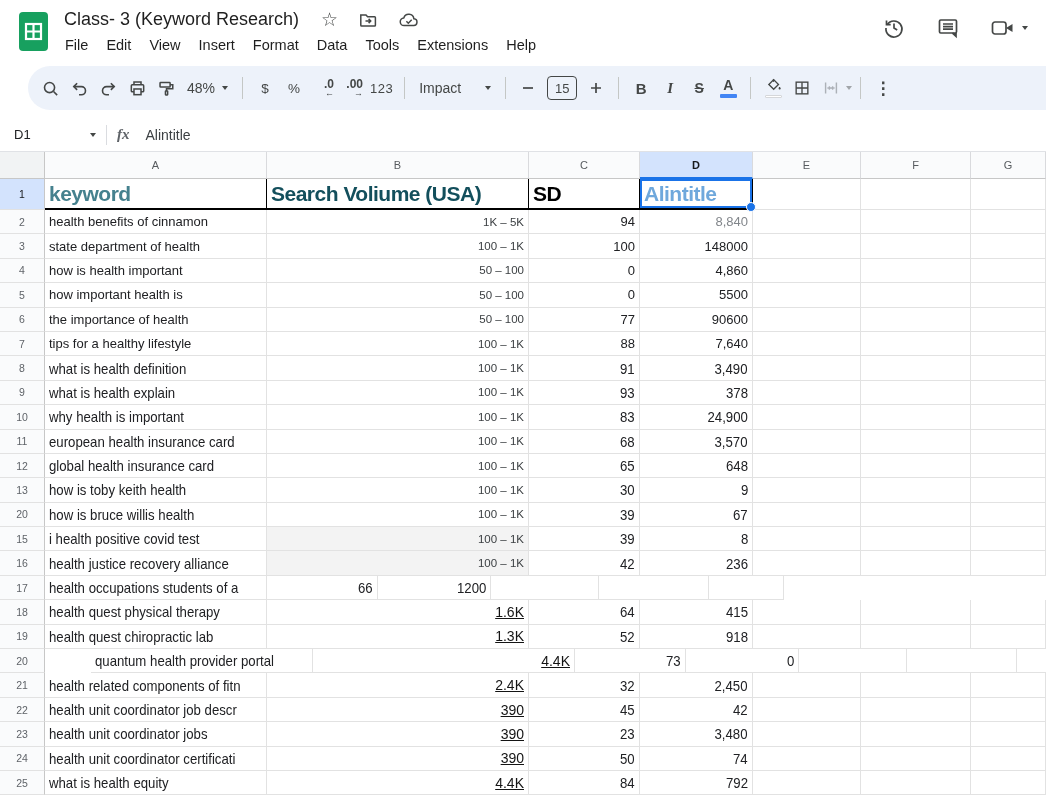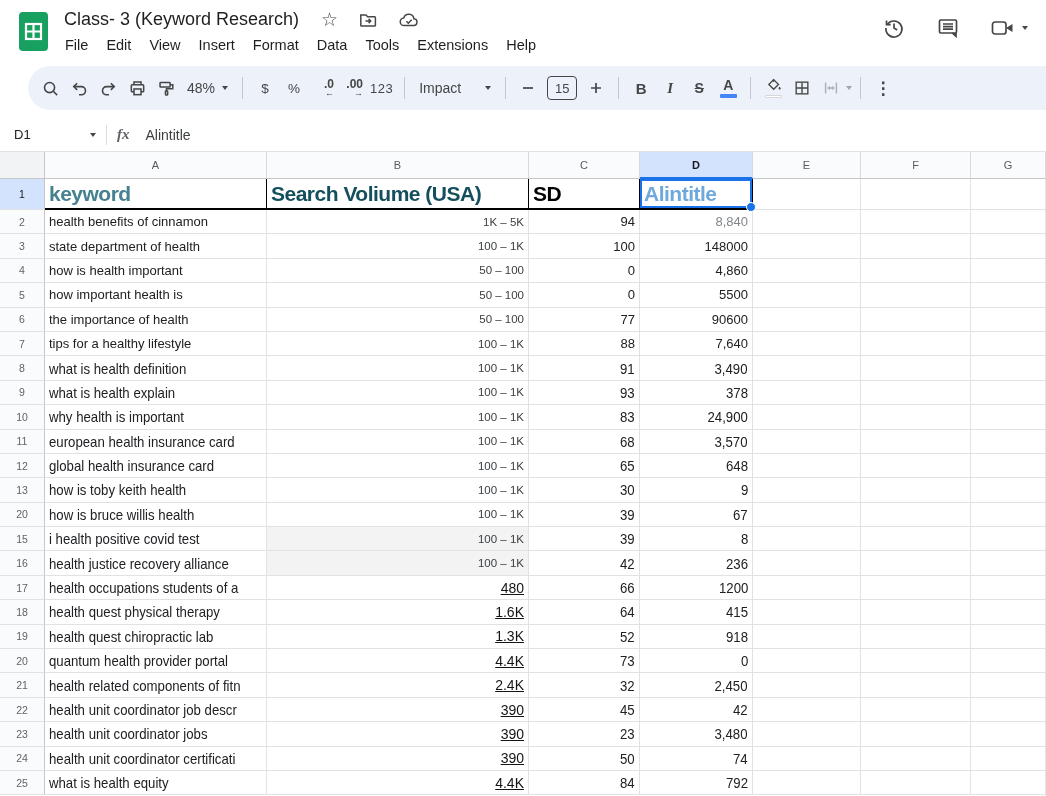--- a/index.html
+++ b/index.html
@@ -558,23 +558,20 @@
         </div>
         <div class="cell" style="width: 108px;"></div>
         <div class="cell" style="width: 110px;"></div>
         <div class="cell" style="width: 75px;"></div>
       </div>
       <div class="row narrow">
         <div class="rowhdr">17</div>
         <div class="cell" style="width: 222px;">
           <span class="a-text">health occupations students of a</span>
         </div>
-        <div class="cell right" style="width: 262px;">
-          <span class="vol-link">480</span>
-        </div>
         <div class="cell right" style="width: 111px;">
           <span class="num">66</span>
         </div>
         <div class="cell right" style="width: 113px;">
           <span class="num">1200</span>
         </div>
         <div class="cell" style="width: 108px;"></div>
         <div class="cell" style="width: 110px;"></div>
         <div class="cell" style="width: 75px;"></div>
       </div>
@@ -609,21 +606,21 @@
         </div>
         <div class="cell right" style="width: 113px;">
           <span class="num">918</span>
         </div>
         <div class="cell" style="width: 108px;"></div>
         <div class="cell" style="width: 110px;"></div>
         <div class="cell" style="width: 75px;"></div>
       </div>
       <div class="row narrow">
         <div class="rowhdr">20</div>
-        <div class="cell" style="width: 222px;">
+        <div class="cell" style="width: 222px; margin-left: 46px;">
           <span class="a-text">quantum health provider portal</span>
         </div>
         <div class="cell right" style="width: 262px;">
           <span class="vol-link">4.4K</span>
         </div>
         <div class="cell right" style="width: 111px;">
           <span class="num">73</span>
         </div>
         <div class="cell right" style="width: 113px;">
           <span class="num">0</span>

